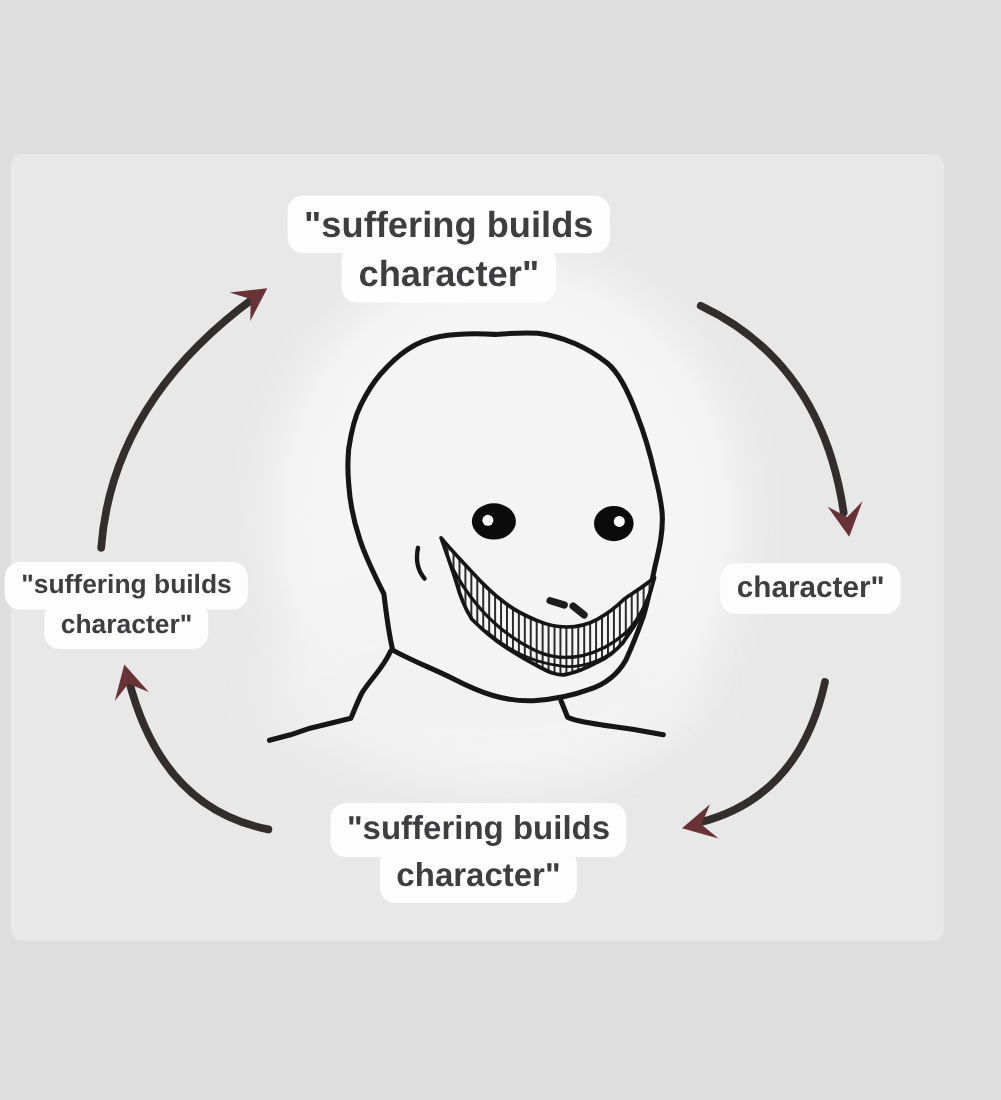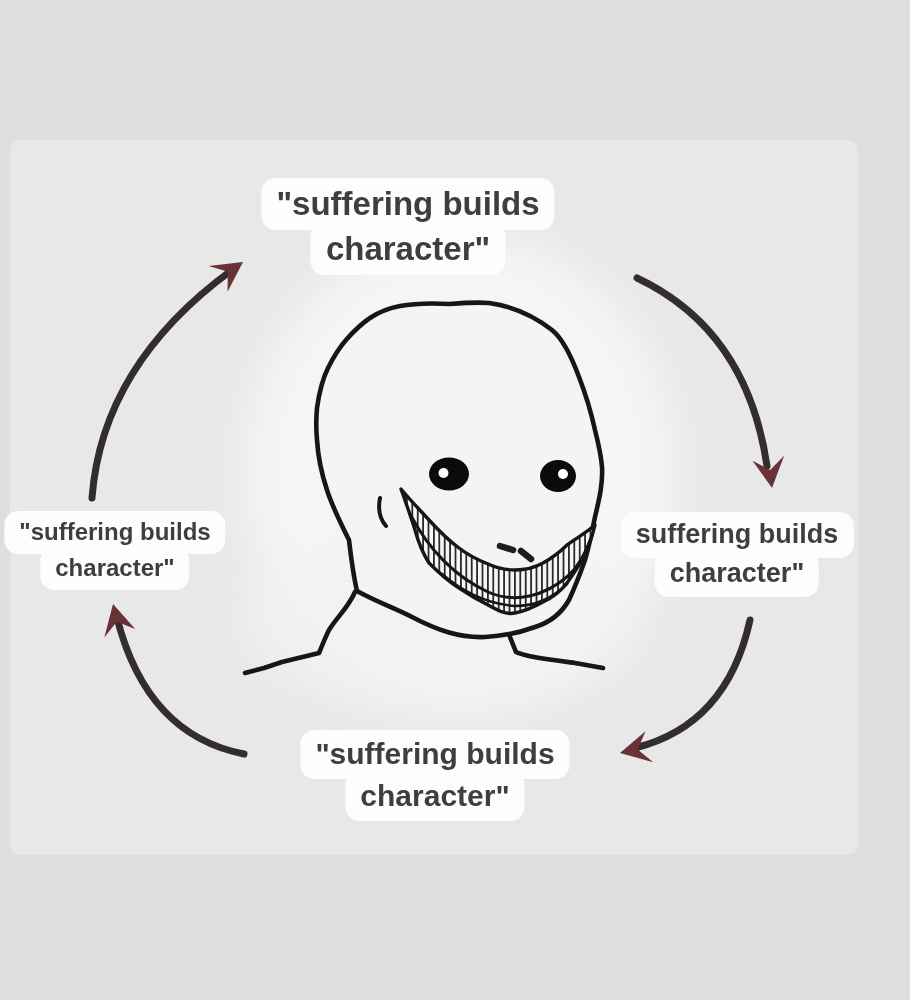--- a/index.html
+++ b/index.html
@@ -173,21 +173,20 @@
           C 525,466 543,458 557,444"></path>
       </g>
     </svg>
 
     <div class="caption caption-top">
       <span class="pill">"suffering builds</span>
       <span class="pill">character"</span>
     </div>
 
     <div class="caption caption-right">
-      <span class="pill">suffering builds</span>
       <span class="pill">character"</span>
     </div>
 
     <div class="caption caption-bottom">
       <span class="pill">"suffering builds</span>
       <span class="pill">character"</span>
     </div>
 
     <div class="caption caption-left">
       <span class="pill">"suffering builds</span>

